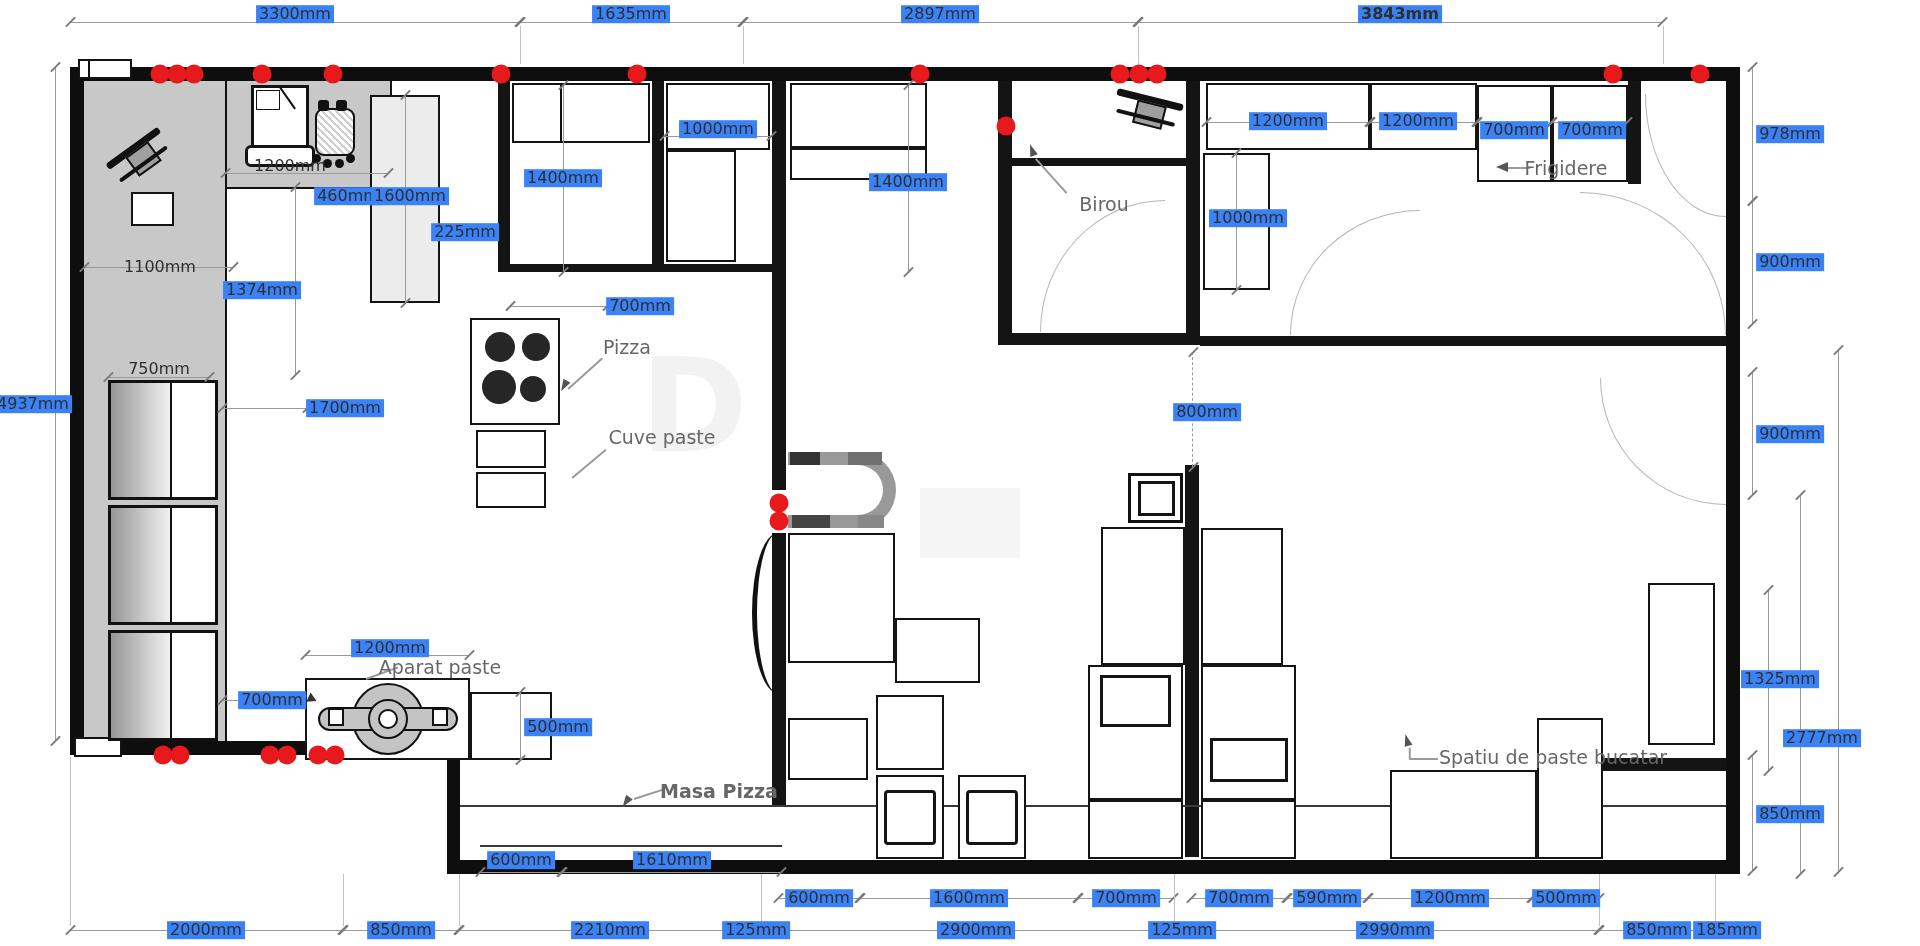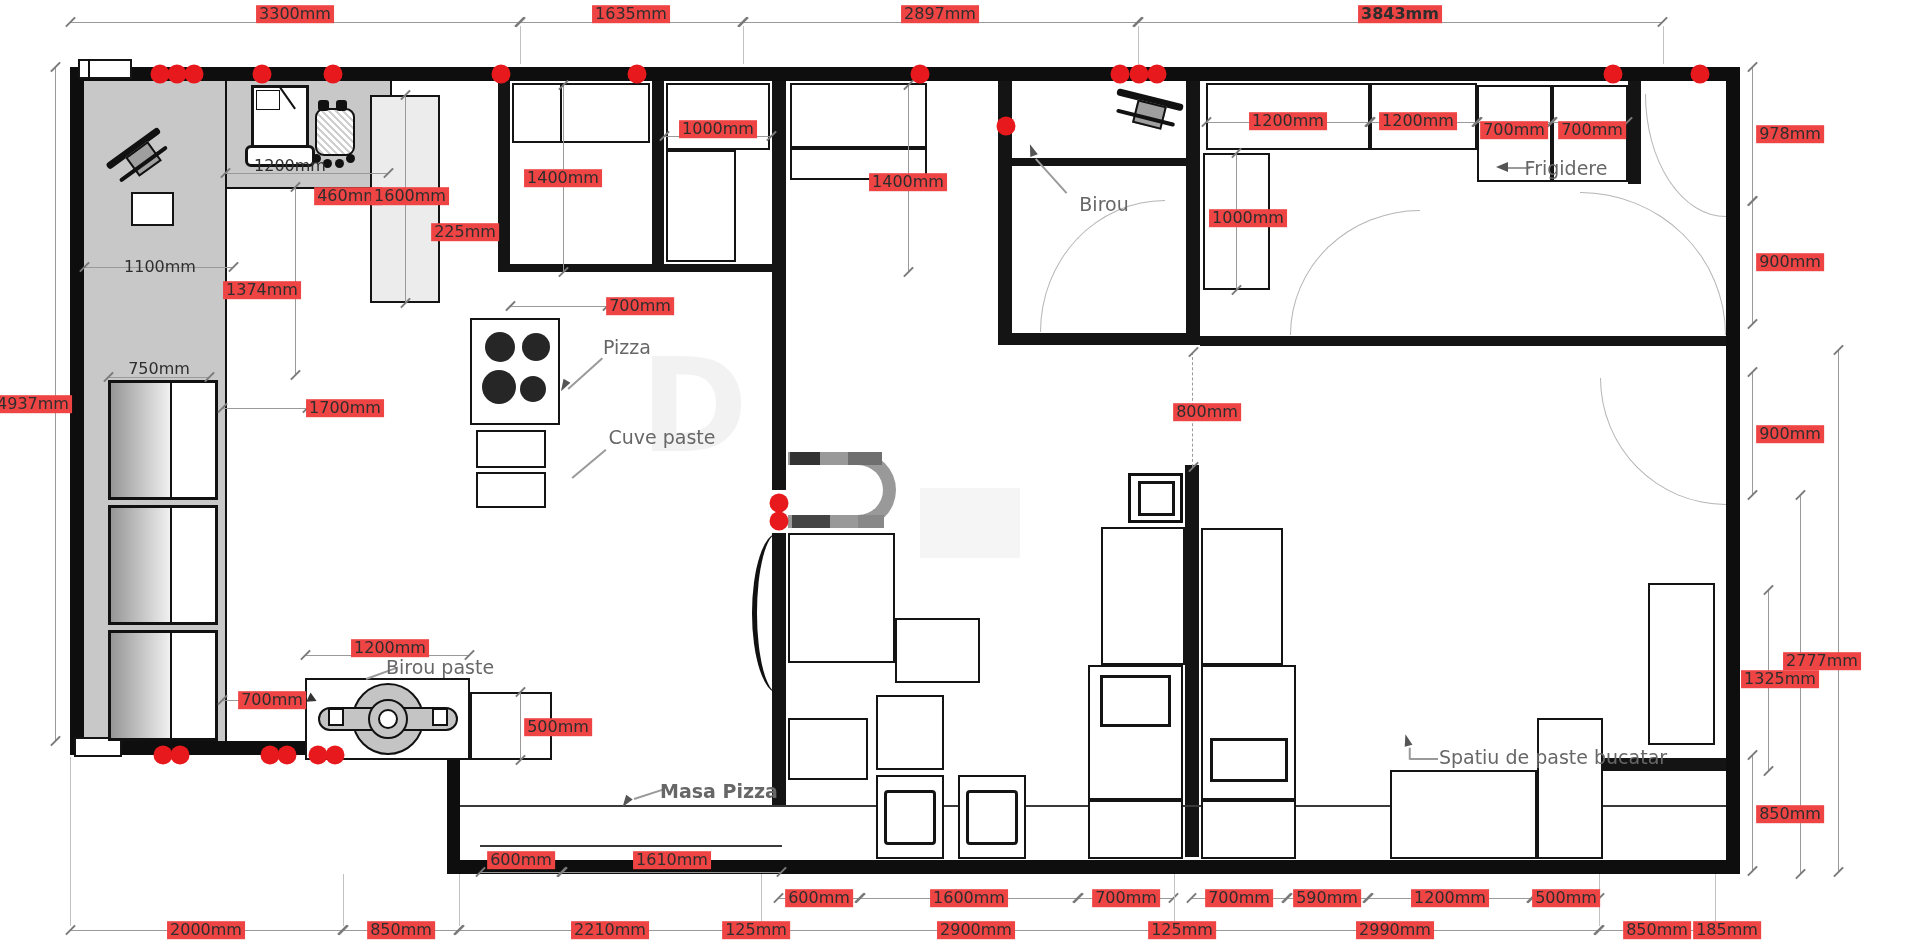--- a/index.html
+++ b/index.html
@@ -5,21 +5,21 @@
   html,body{margin:0;padding:0;background:#fff;}
   #plan{position:relative;width:1920px;height:946px;background:#fff;overflow:hidden;
         font-family:"DejaVu Sans","Liberation Sans",sans-serif;}
   .wall{position:absolute;background:#0e0e0e;}
   .iwall{position:absolute;background:#141414;}
   .grayzone{position:absolute;background:#c8c8c8;}
   .box{position:absolute;background:#fff;border:2px solid #141414;box-sizing:border-box;}
   .boxg{position:absolute;background:#ececec;border:2px solid #141414;box-sizing:border-box;}
   .inner{position:absolute;border:3px solid #141414;box-sizing:border-box;background:#fff;}
   .dim{position:absolute;transform:translate(-50%,-50%);font-size:16px;color:#2e2e2e;
-       background:#ef4444;padding:0 3px;white-space:nowrap;line-height:1.1;}
+       background:#3b82f6;padding:0 3px;white-space:nowrap;line-height:1.1;}
   .dim.on-gray{background:transparent;}
   .rlabel{position:absolute;transform:translate(-50%,-50%);font-size:19px;color:#676767;
        white-space:nowrap;background:transparent;}
   .dl{position:absolute;background:#9a9a9a;height:1px;}
   .dl::before,.dl::after{content:"";position:absolute;width:13px;height:2px;background:#7a7a7a;
        top:-1px;transform:rotate(-45deg);}
   .dl::before{left:-6px;} .dl::after{right:-6px;}
   .dlv{position:absolute;background:#9a9a9a;width:1px;}
   .dlv::before,.dlv::after{content:"";position:absolute;width:13px;height:2px;background:#7a7a7a;
        left:-6px;transform:rotate(-45deg);}
@@ -284,21 +284,21 @@
   <span class="dim" style="left:295px;top:14px;">3300mm</span>
   <span class="dim" style="left:631px;top:14px;">1635mm</span>
   <span class="dim" style="left:940px;top:14px;">2897mm</span>
   <span class="dim" style="left:1400px;top:14px;font-weight:bold;">3843mm</span>
   <span class="dim" style="left:33px;top:404px;">4937mm</span>
   <span class="dim" style="left:1790px;top:134px;">978mm</span>
   <span class="dim" style="left:1790px;top:262px;">900mm</span>
   <span class="dim" style="left:1790px;top:434px;">900mm</span>
   <span class="dim" style="left:1980px;top:620px;">3827mm</span>
   <span class="dim" style="left:1780px;top:679px;">1325mm</span>
-  <span class="dim" style="left:1822px;top:661px;text-align:center;">2777mm</span>
+  <span class="dim" style="left:1822px;top:738px;text-align:center;">2777mm</span>
   <span class="dim" style="left:1790px;top:814px;">850mm</span>
   <span class="dim" style="left:819px;top:898px;">600mm</span>
   <span class="dim" style="left:969px;top:898px;">1600mm</span>
   <span class="dim" style="left:1126px;top:898px;">700mm</span>
   <span class="dim" style="left:1239px;top:898px;">700mm</span>
   <span class="dim" style="left:1327px;top:898px;">590mm</span>
   <span class="dim" style="left:1450px;top:898px;">1200mm</span>
   <span class="dim" style="left:1566px;top:898px;">500mm</span>
   <span class="dim" style="left:206px;top:930px;">2000mm</span>
   <span class="dim" style="left:401px;top:930px;">850mm</span>
@@ -330,17 +330,17 @@
   <span class="dim" style="left:1514px;top:130px;">700mm</span>
   <span class="dim" style="left:1592px;top:130px;">700mm</span>
   <span class="dim" style="left:390px;top:648px;">1200mm</span>
   <span class="dim" style="left:272px;top:700px;">700mm</span>
   <span class="dim" style="left:558px;top:727px;">500mm</span>
 
   <span class="rlabel" style="left:1104px;top:204px;">Birou</span>
   <span class="rlabel" style="left:1566px;top:168px;">Frigidere</span>
   <span class="rlabel" style="left:627px;top:347px;">Pizza</span>
   <span class="rlabel" style="left:662px;top:437px;">Cuve paste</span>
-  <span class="rlabel" style="left:440px;top:667px;">Birou paste</span>
+  <span class="rlabel" style="left:440px;top:667px;">Aparat paste</span>
   <span class="rlabel" style="left:719px;top:791px;font-weight:bold;">Masa Pizza</span>
   <span class="rlabel" style="left:1553px;top:757px;">Spatiu de paste bucatar</span>
 
 </div>
 
 </body></html>

